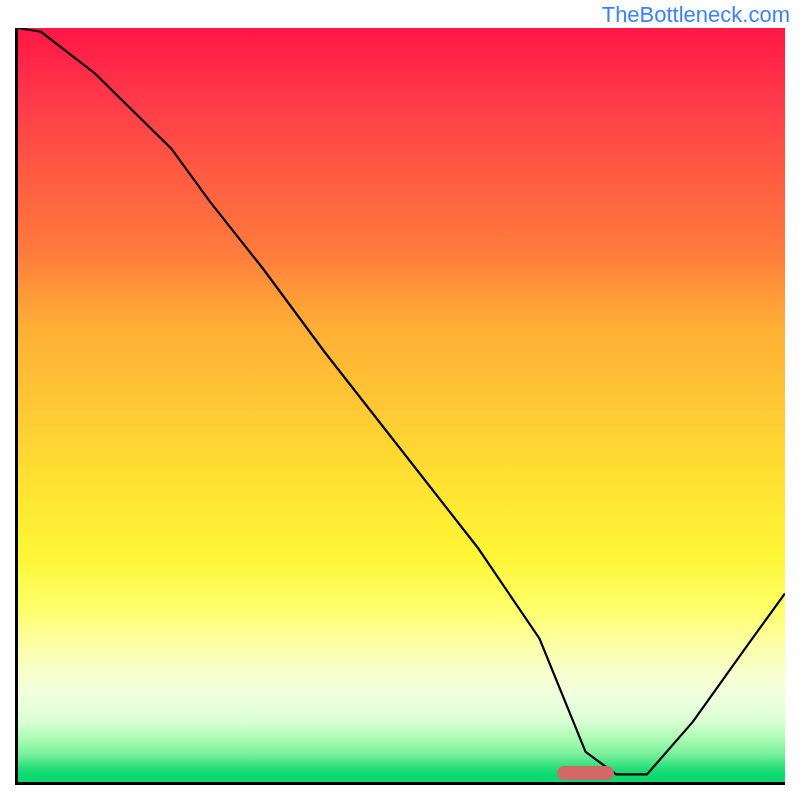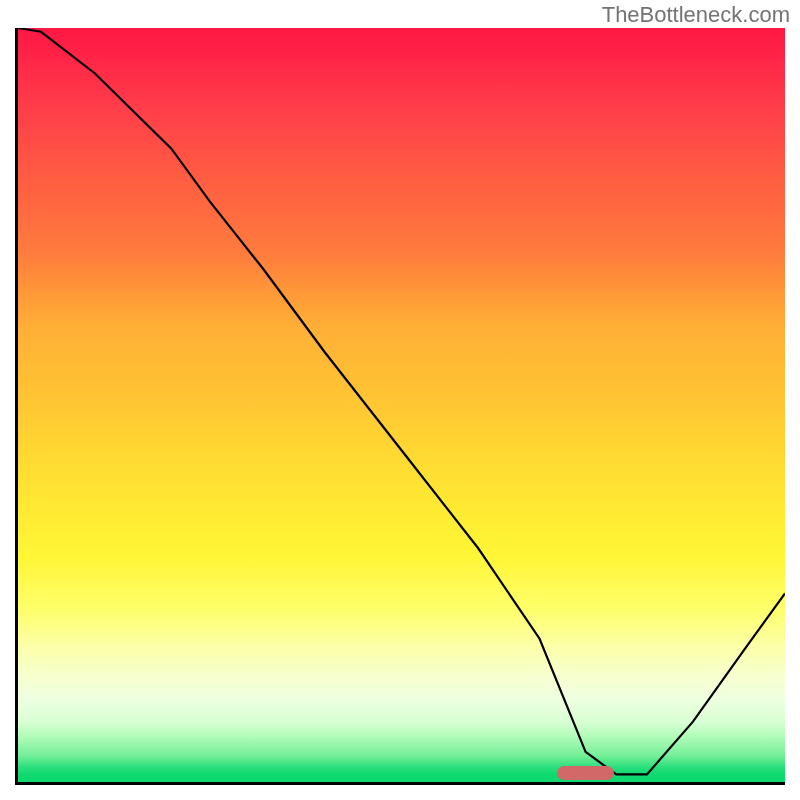--- a/index.html
+++ b/index.html
@@ -8,21 +8,21 @@
     width: 800px;
     height: 800px;
     background: #ffffff;
     position: relative;
     font-family: Arial, sans-serif;
   }
   .watermark {
     position: absolute;
     top: 2px;
     right: 10px;
-    color: #737373;
+    color: #3b82f6;
     font-size: 22px;
     font-weight: 500;
   }
   .plot-frame {
     position: absolute;
     top: 28px;
     left: 15px;
     width: 770px;
     height: 757px;
     border-left: 3px solid #000;

